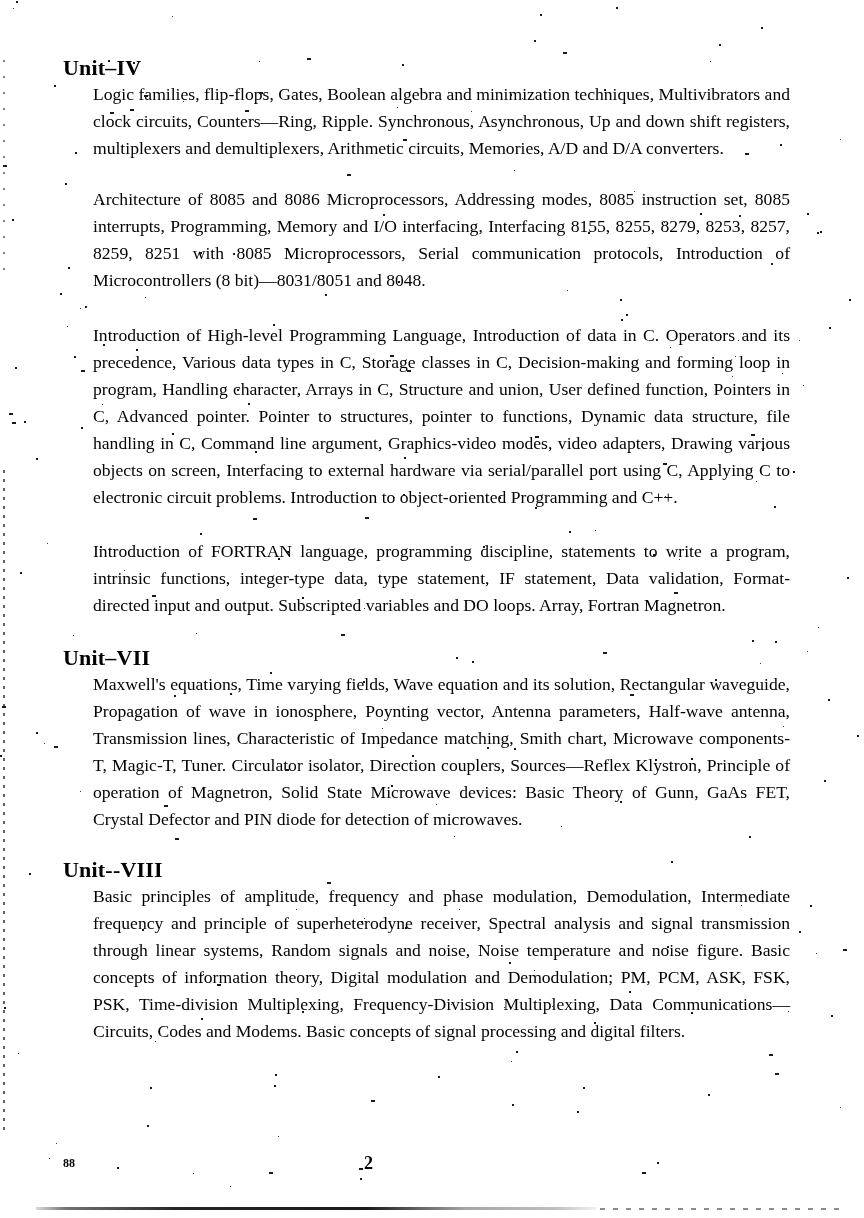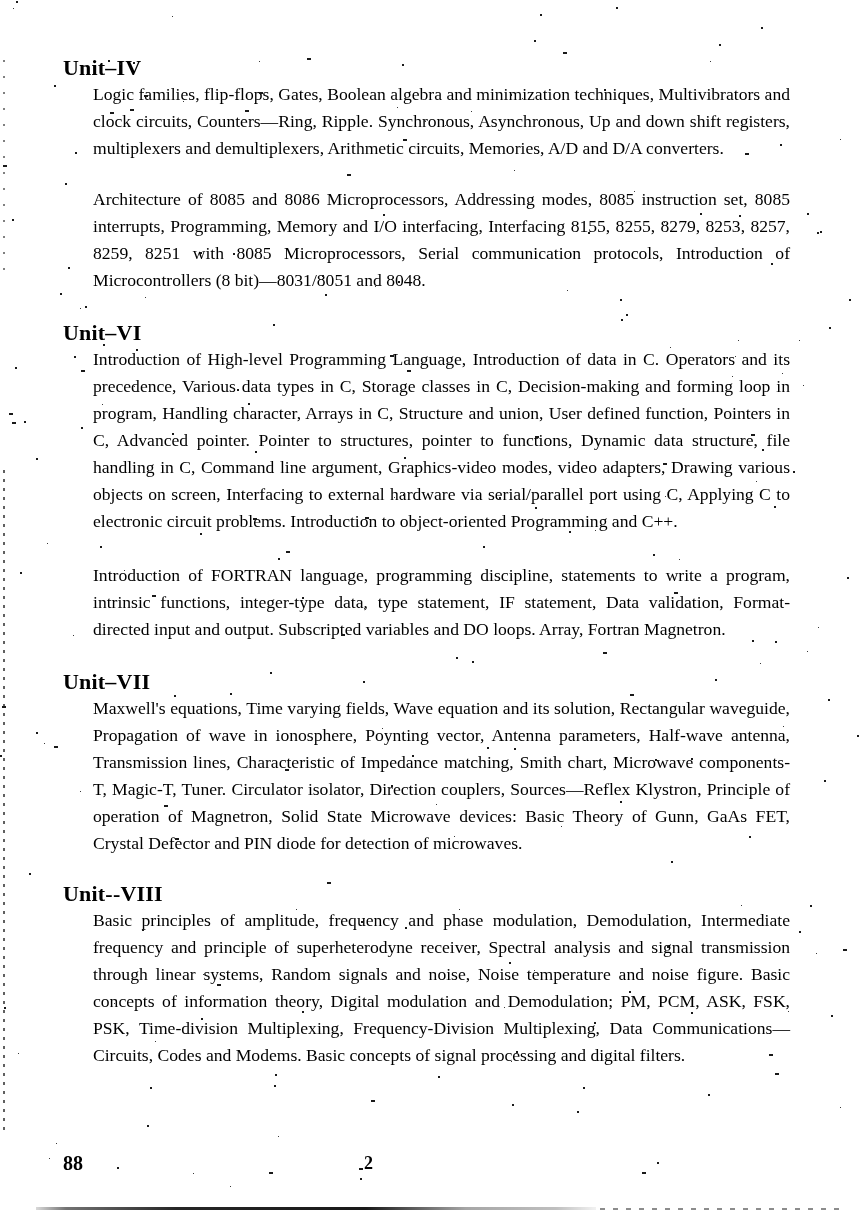--- a/index.html
+++ b/index.html
@@ -66,21 +66,21 @@
     left: 63px;
     top: 1152px;
     width: 727px;
     height: 26px;
   }
 
   .folio-left {
     position: absolute;
     left: 0;
     top: 0;
-    font-size: 20px;
+    font-size: 12px;
     font-weight: bold;
     line-height: 22px;
   }
 
   .folio-center {
     position: absolute;
     left: 0;
     top: 0;
     width: 727px;
     text-align: center;
@@ -182,21 +182,20 @@
     <div class="unit-block gap-iv">
       <div class="unit-heading">Unit–IV</div>
       <p class="unit-body">Logic families, flip-flops, Gates, Boolean algebra and minimization techniques, Multivibrators and clock circuits, Counters—Ring, Ripple. Synchronous, Asynchronous, Up and down shift registers, multiplexers and demultiplexers, Arithmetic circuits, Memories, A/D and D/A converters.</p>
     </div>
 
     <div class="unit-block gap-v">
       <p class="unit-body">Architecture of 8085 and 8086 Microprocessors, Addressing modes, 8085 instruction set, 8085 interrupts, Programming, Memory and I/O interfacing, Interfacing 8155, 8255, 8279, 8253, 8257, 8259, 8251 with 8085 Microprocessors, Serial communication protocols, Introduction of Microcontrollers (8 bit)—8031/8051 and 8048.</p>
     </div>
 
     <div class="unit-block gap-vi">
-      <div class="unit-heading">Unit–VI</div>
       <p class="unit-body">Introduction of High-level Programming Language, Introduction of data in C. Operators and its precedence, Various data types in C, Storage classes in C, Decision-making and forming loop in program, Handling character, Arrays in C, Structure and union, User defined function, Pointers in C, Advanced pointer. Pointer to structures, pointer to functions, Dynamic data structure, file handling in C, Command line argument, Graphics-video modes, video adapters, Drawing various objects on screen, Interfacing to external hardware via serial/parallel port using C, Applying C to electronic circuit problems. Introduction to object-oriented Programming and C++.</p>
       <p class="unit-body">Introduction of FORTRAN language, programming discipline, statements to write a program, intrinsic functions, integer-type data, type statement, IF statement, Data validation, Format-directed input and output. Subscripted variables and DO loops. Array, Fortran Magnetron.</p>
     </div>
 
     <div class="unit-block gap-vii">
       <div class="unit-heading">Unit–VII</div>
       <p class="unit-body">Maxwell's equations, Time varying fields, Wave equation and its solution, Rectangular waveguide, Propagation of wave in ionosphere, Poynting vector, Antenna parameters, Half-wave antenna, Transmission lines, Characteristic of Impedance matching, Smith chart, Microwave components-T, Magic-T, Tuner. Circulator isolator, Direction couplers, Sources—Reflex Klystron, Principle of operation of Magnetron, Solid State Microwave devices: Basic Theory of Gunn, GaAs FET, Crystal Defector and PIN diode for detection of microwaves.</p>
     </div>
 
     <div class="unit-block">

